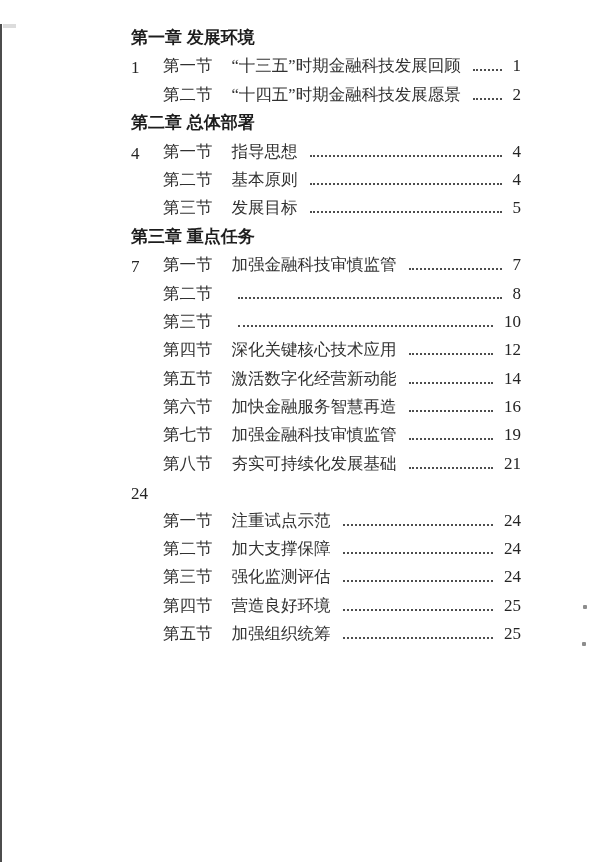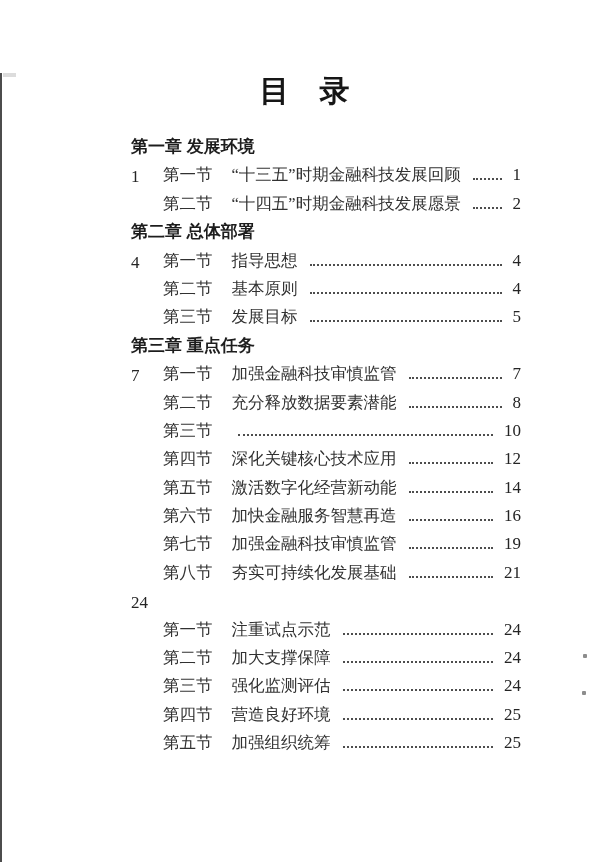--- a/index.html
+++ b/index.html
@@ -93,21 +93,20 @@
 </style>
 </head>
 <body>
 
 <div class="page">
   <div class="edge-line"></div>
   <div class="corner-smudge"></div>
   <div class="speck speck-1"></div>
   <div class="speck speck-2"></div>
 
-  <div class="doc-title">目　录</div>
 
   <div class="toc" id="toc-list">
       <div class="toc-row chapter">
 
     <span class="entry-label">第一章 发展环境</span>
     <span class="dots"></span>
     <span class="page-num">1</span>
   </div>
       <div class="toc-row section">
     <span class="sec-num">第一节</span>
@@ -152,21 +151,20 @@
     <span class="page-num">7</span>
   </div>
       <div class="toc-row section">
     <span class="sec-num">第一节</span>
     <span class="entry-label">加强金融科技审慎监管</span>
     <span class="dots"></span>
     <span class="page-num">7</span>
   </div>
       <div class="toc-row section">
     <span class="sec-num">第二节</span>
-    <span class="entry-label">充分释放数据要素潜能</span>
     <span class="dots"></span>
     <span class="page-num">8</span>
   </div>
       <div class="toc-row section">
     <span class="sec-num">第三节</span>
     <span class="dots"></span>
     <span class="page-num">10</span>
   </div>
       <div class="toc-row section">
     <span class="sec-num">第四节</span>

